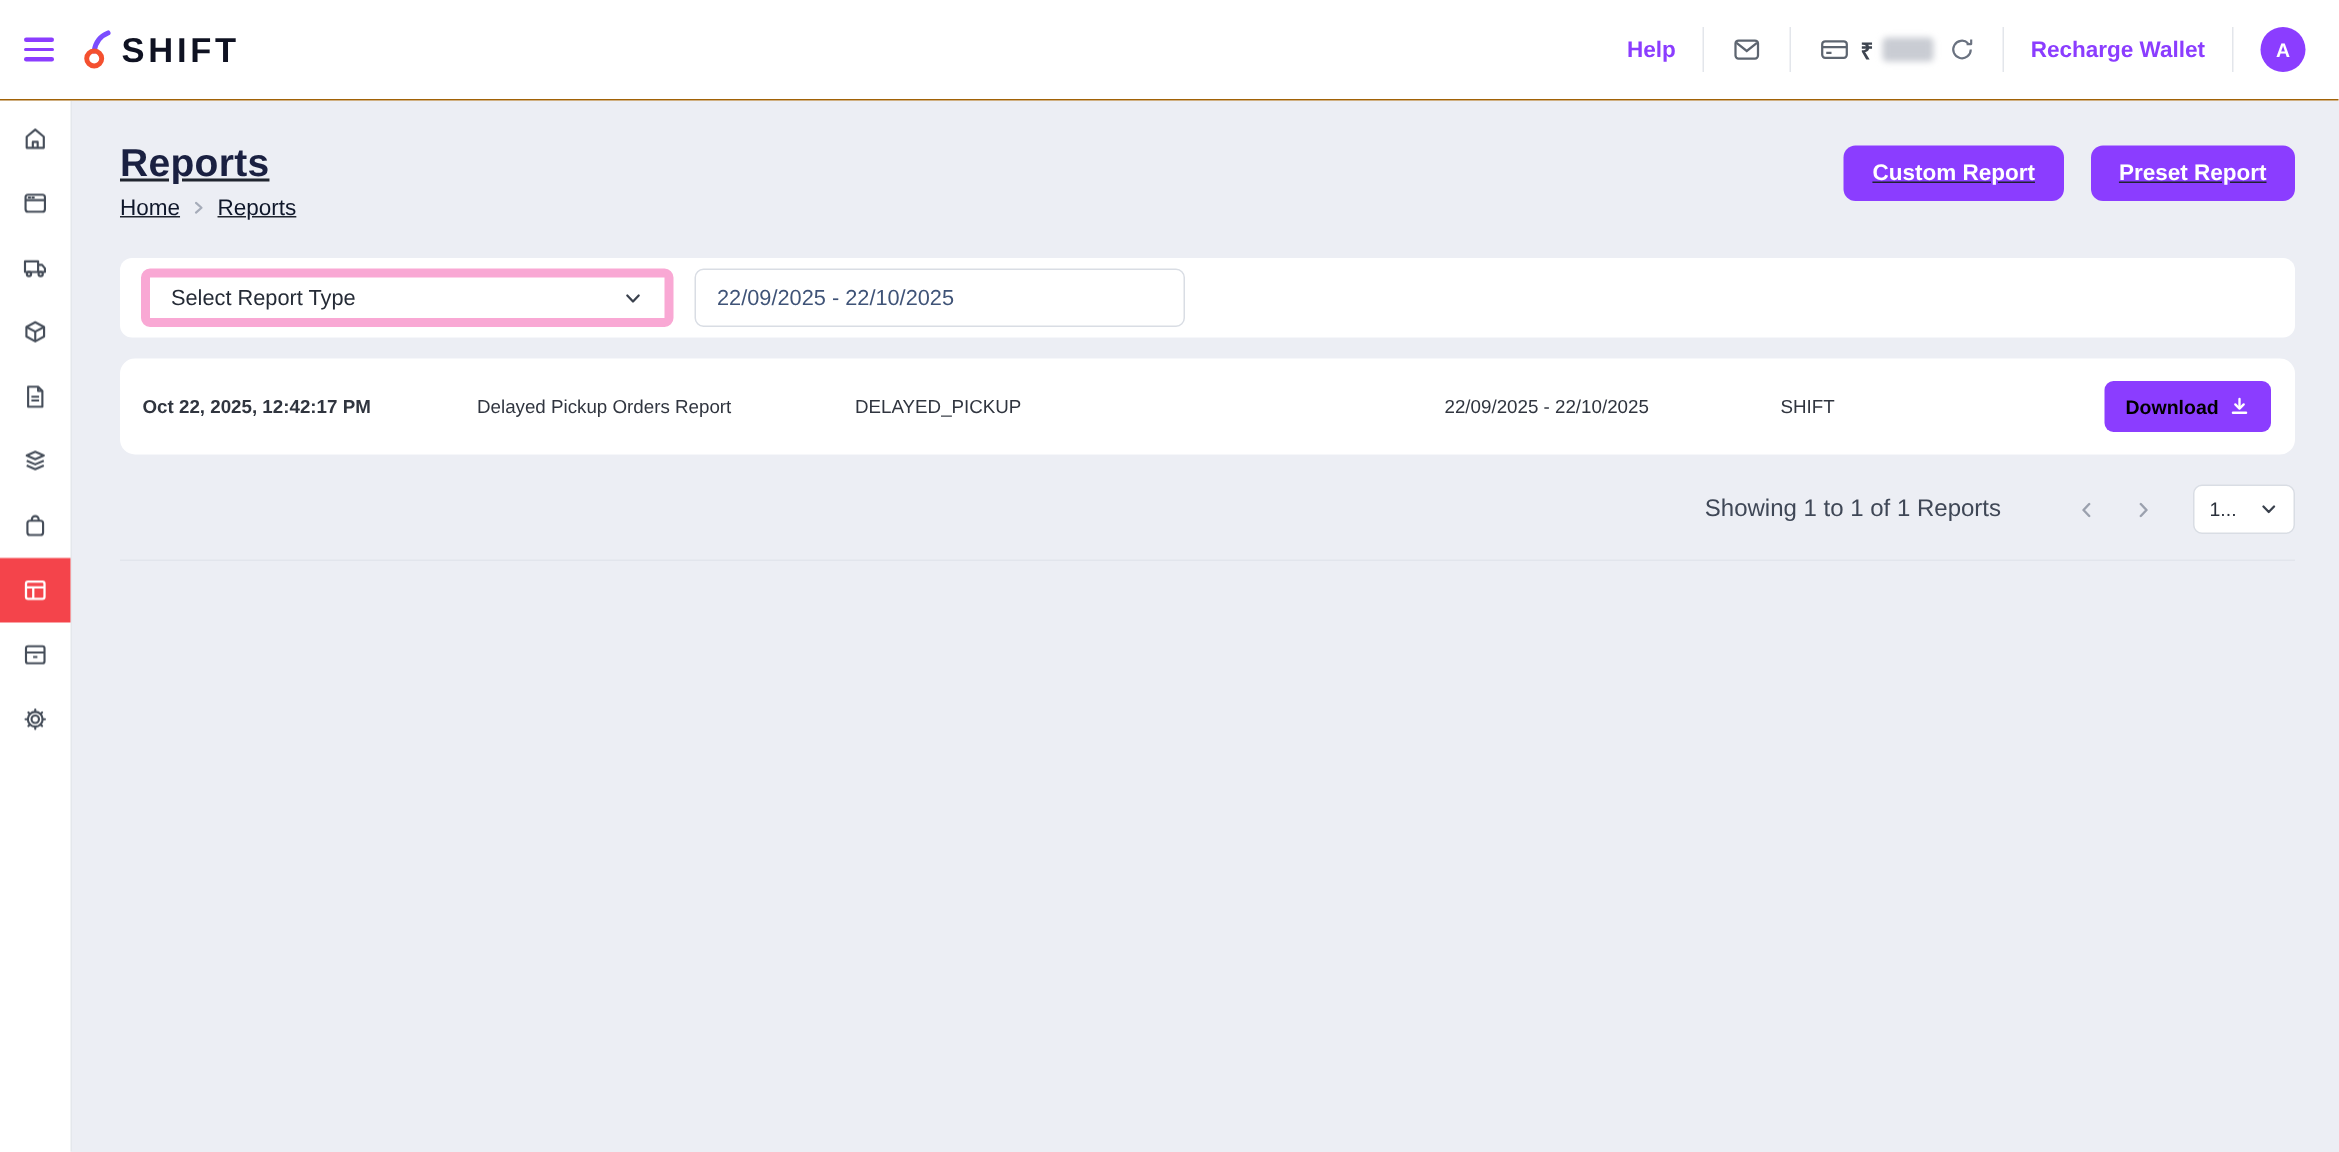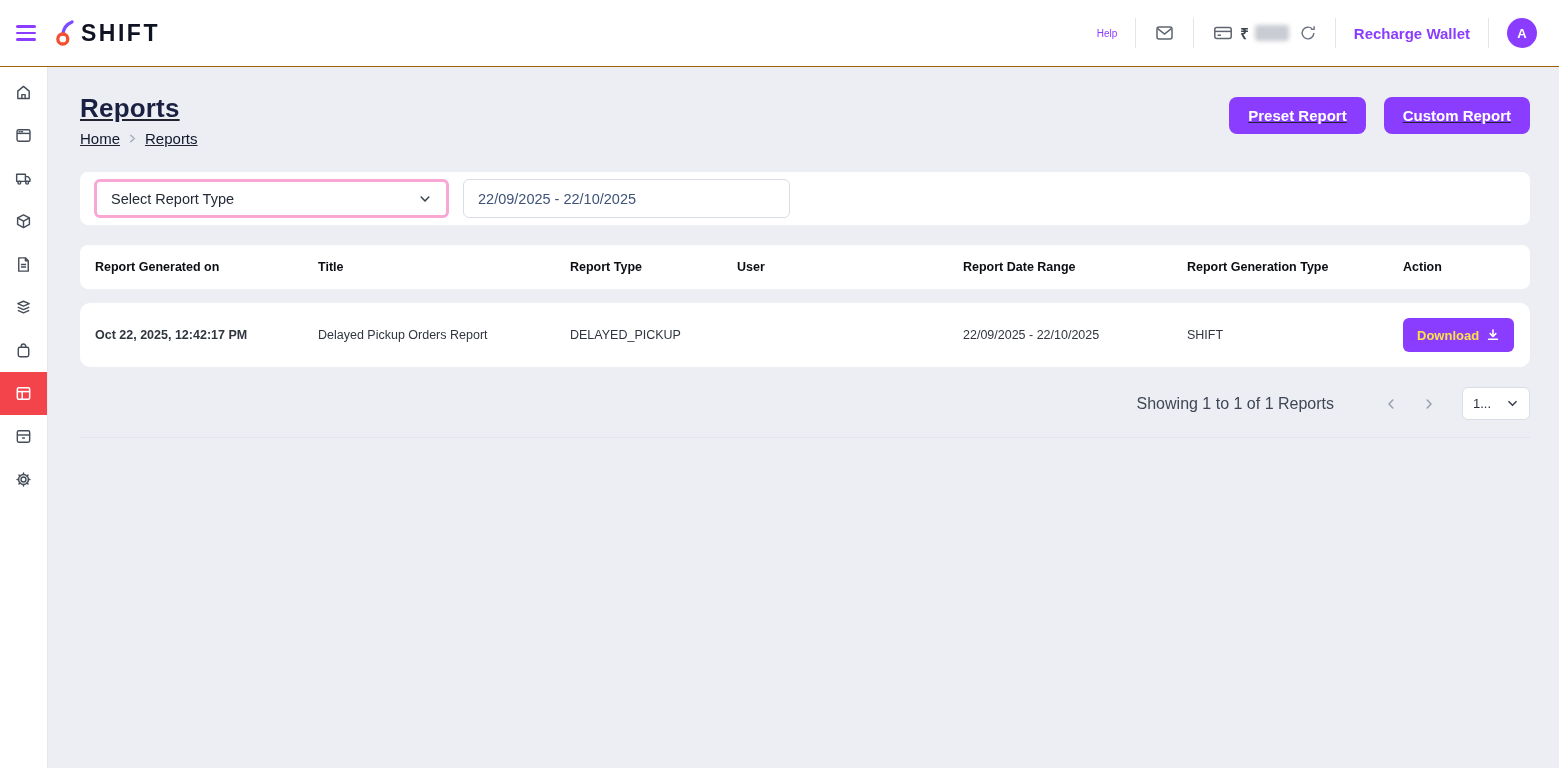--- a/index.html
+++ b/index.html
@@ -14,21 +14,21 @@
     position:fixed; top:0; left:0; right:0; height:67px;
     background:#fff; border-bottom:1px solid #a16207;
     display:flex; align-items:center; padding:0 22px 0 16px; z-index:10;
   }
   .hamburger { width:20px; height:16px; display:flex; flex-direction:column; justify-content:space-between; cursor:pointer; margin-right:18px; }
   .hamburger span { display:block; height:2.6px; border-radius:2px; background:var(--accent-purple,#8B3DFF); }
   .logo { display:flex; align-items:center; gap:3px; }
   .logo-text { font-size:23px; font-weight:800; letter-spacing:2.5px; color:#0F1222; }
   .topbar-right { margin-left:auto; display:flex; align-items:center; }
   .tb-divider { width:1px; height:30px; background:#E3E6EB; margin:0 18px; }
-  .help-link { color:var(--accent-purple,#8B3DFF); font-size:10px; font-weight:400; cursor:pointer; }
+  .help-link { color:var(--accent-purple,#8B3DFF); font-size:15px; font-weight:700; cursor:pointer; }
   .icon-btn { display:flex; align-items:center; color:#5D6570; cursor:pointer; }
   .wallet-group { display:flex; align-items:center; gap:6px; color:#4A515C; }
   .rupee { font-size:15px; color:#3E4550; font-weight:600; }
   .blur-amount { width:34px; height:16px; background:#C9CCD3; border-radius:3px; filter:blur(2px); }
   .recharge-link { color:var(--accent-purple,#8B3DFF); font-size:15px; font-weight:700; cursor:pointer; }
   .avatar { width:30px; height:30px; border-radius:50%; background:var(--accent-purple,#8B3DFF);
     color:#fff; font-size:13px; font-weight:700; display:flex; align-items:center; justify-content:center; cursor:pointer; }
   
   .sidebar {
     position:fixed; top:67px; left:0; bottom:0; width:48px;
@@ -48,21 +48,21 @@
     background:var(--accent-purple,#8B3DFF); color:#fff; border:none; border-radius:8px;
     height:37px; padding:0 19px; font-size:15px; font-weight:700; cursor:pointer;
     font-family:"Liberation Sans", sans-serif;
   }
   
   .filter-card {
     margin-top:25px; background:#fff; border-radius:8px; padding:7px 14px;
     display:flex; gap:14px; align-items:center; height:53px;
   }
   .select-box {
-    width:355px; height:39px; border:3px solid #f9a8d4; border-radius:6px;
+    width:355px; height:39px; border:6px solid #f9a8d4; border-radius:6px;
     display:flex; align-items:center; justify-content:space-between;
     padding:0 14px; font-size:14.5px; color:#252B36; cursor:pointer; background:#fff;
   }
   .date-input {
     width:327px; height:39px; border:1px solid #D9DDE4; border-radius:6px;
     padding:0 14px; font-size:14.5px; color:#3F5377; background:#fff;
     font-family:"Liberation Sans", sans-serif;
   }
   
   .grid-cols {
@@ -70,21 +70,21 @@
     grid-template-columns:223px 252px 167px 226px 224px 216px 1fr;
     align-items:center; padding:0 15px;
   }
   .thead-card { margin-top:20px; background:#fff; border-radius:8px; height:44px; }
   .thead-card .th { font-size:12.5px; font-weight:700; color:#0B0E13; }
   .row-card { margin-top:14px; background:#fff; border-radius:10px; height:64px; }
   .row-card .td { font-size:12.5px; color:#30353F; }
   .td-strong { font-weight:700; color:#15191F; }
   .blur-user { width:140px; height:18px; background:#CACDD4; border-radius:3px; filter:blur(2px); }
   .btn-download {
-    background:var(--accent-purple,#8B3DFF); color:#fde047; border:none; border-radius:6px;
+    background:var(--accent-purple,#8B3DFF); color:#000000; border:none; border-radius:6px;
     height:34px; padding:0 14px; font-size:13px; font-weight:600; cursor:pointer;
     display:inline-flex; align-items:center; gap:7px; font-family:"Liberation Sans", sans-serif;
   }
   
   .pagination {
     margin-top:20px; display:flex; align-items:center; justify-content:flex-end; gap:0;
   }
   .pg-summary { font-size:16px; color:#3F4756; margin-right:38px; }
   .pg-arrow { color:#9BA1AE; cursor:pointer; display:flex; align-items:center; padding:0 12px; }
   .pg-size {
@@ -249,46 +249,37 @@
         <span class="crumb">Home</span>
         <span>
           <svg width="11" height="11" viewBox="0 0 12 12" fill="none" stroke="#A6ACB9" stroke-width="1.6" stroke-linecap="round" stroke-linejoin="round">
               <path d="M4 2.5 L8 6 L4 9.5"></path>
             </svg>
         </span>
         <span class="crumb">Reports</span>
       </div>
     </div>
     <div class="head-actions">
+      <button class="btn-purple">Custom Report</button>
       <button class="btn-purple">Preset Report</button>
-      <button class="btn-purple">Custom Report</button>
     </div>
   </div>
 
   <div class="filter-card">
     <div class="select-box">
       <span>Select Report Type</span>
       <span>
         <svg width="14" height="14" viewBox="0 0 14 14" fill="none" stroke="#3A414D" stroke-width="1.5" stroke-linecap="round" stroke-linejoin="round">
             <path d="M3.2 5 L7 9 L10.8 5"></path>
           </svg>
       </span>
     </div>
     <input class="date-input" type="text" readonly="" value="22/09/2025 - 22/10/2025" style="">
   </div>
 
-  <div class="thead-card grid-cols">
-    <span class="th">Report Generated on</span>
-    <span class="th">Title</span>
-    <span class="th">Report Type</span>
-    <span class="th">User</span>
-    <span class="th">Report Date Range</span>
-    <span class="th">Report Generation Type</span>
-    <span class="th">Action</span>
-  </div>
 
   <div class="row-card grid-cols">
     <span class="td td-strong">Oct 22, 2025, 12:42:17 PM</span>
     <span class="td">Delayed Pickup Orders Report</span>
     <span class="td">DELAYED_PICKUP</span>
     <span class="td"><span class="blur-user"></span></span>
     <span class="td">22/09/2025 - 22/10/2025</span>
     <span class="td">SHIFT</span>
     <span class="td">
       <button class="btn-download">

